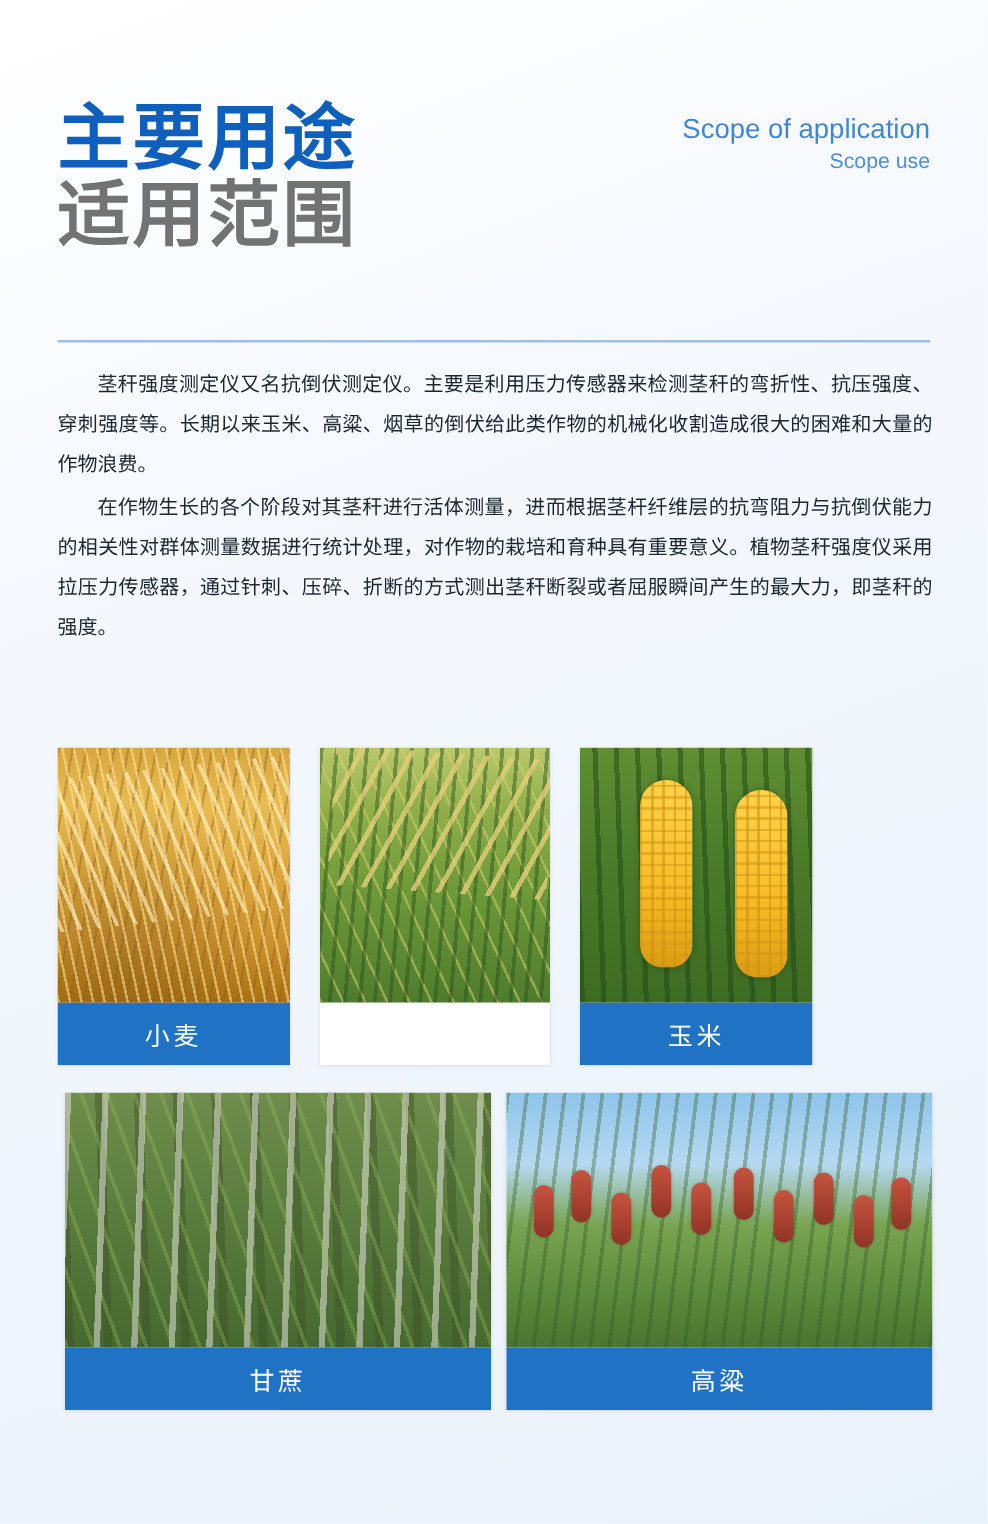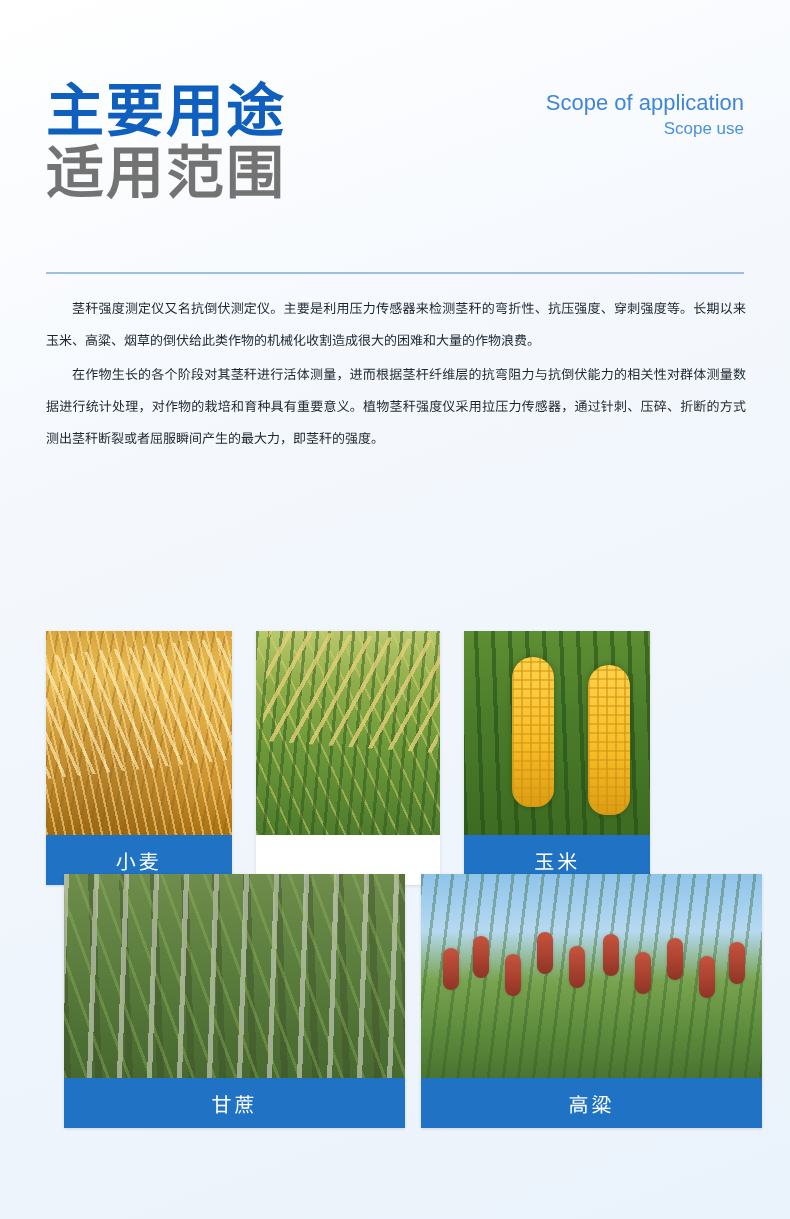--- a/index.html
+++ b/index.html
@@ -75,46 +75,45 @@
     background: #9cbfe3;
   }
 
   
   .body-text {
     position: absolute;
     left: 46px;
     top: 293px;
     width: 700px;
     color: #1c2630;
-    font-size: 13px;
+    font-size: 16px;
     line-height: 32px;
     text-align: justify;
   }
   .body-text p {
     margin: 0 0 2px 0;
     text-indent: 2em;
   }
 
   
   .cards-row {
     position: absolute;
     display: flex;
   }
   .row1 {
     left: 46px;
-    top: 631px;
+    top: 598px;
     width: 604px;
     gap: 24px;
   }
   .row2 {
-    left: 64px;
+    left: 52px;
     top: 874px;
     width: 698px;
     gap: 12px;
-    justify-content: space-between;
   }
 
   .card {
     position: relative;
     overflow: hidden;
     background: #fff;
     box-shadow: 0 1px 3px rgba(0,0,0,0.12);
   }
   .card .photo {
     width: 100%;

